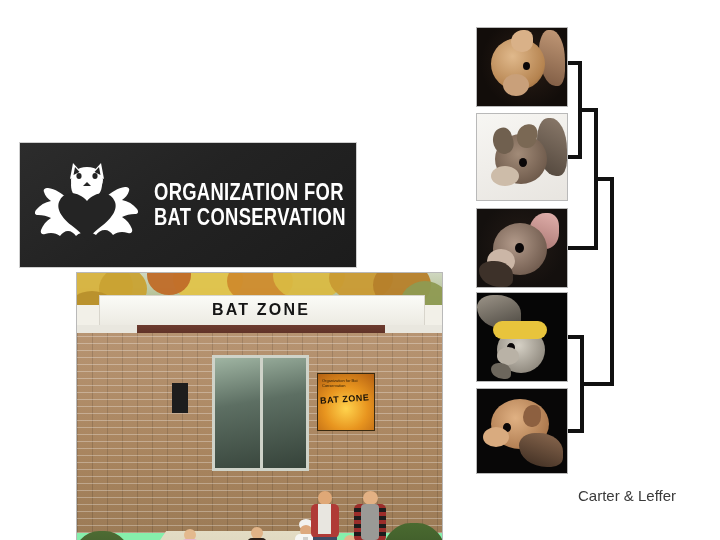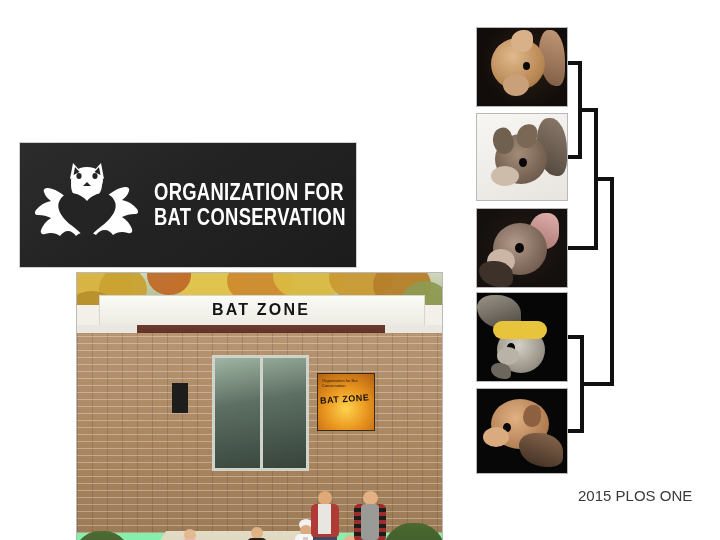--- a/index.html
+++ b/index.html
@@ -255,16 +255,16 @@
         <path d="M110 90 H126 V228 H100"></path>
 
         <path d="M100 317 H112 V411 H100"></path>
 
         <path d="M126 159 H142 V364 H112"></path>
       </g>
     </svg>
   </div>
 
   <div class="citation">
-    <div>2015 PLOS ONE</div>
+    <div>Carter &amp; Leffer</div>
   </div>
 
 </div>
 
 </body></html>

